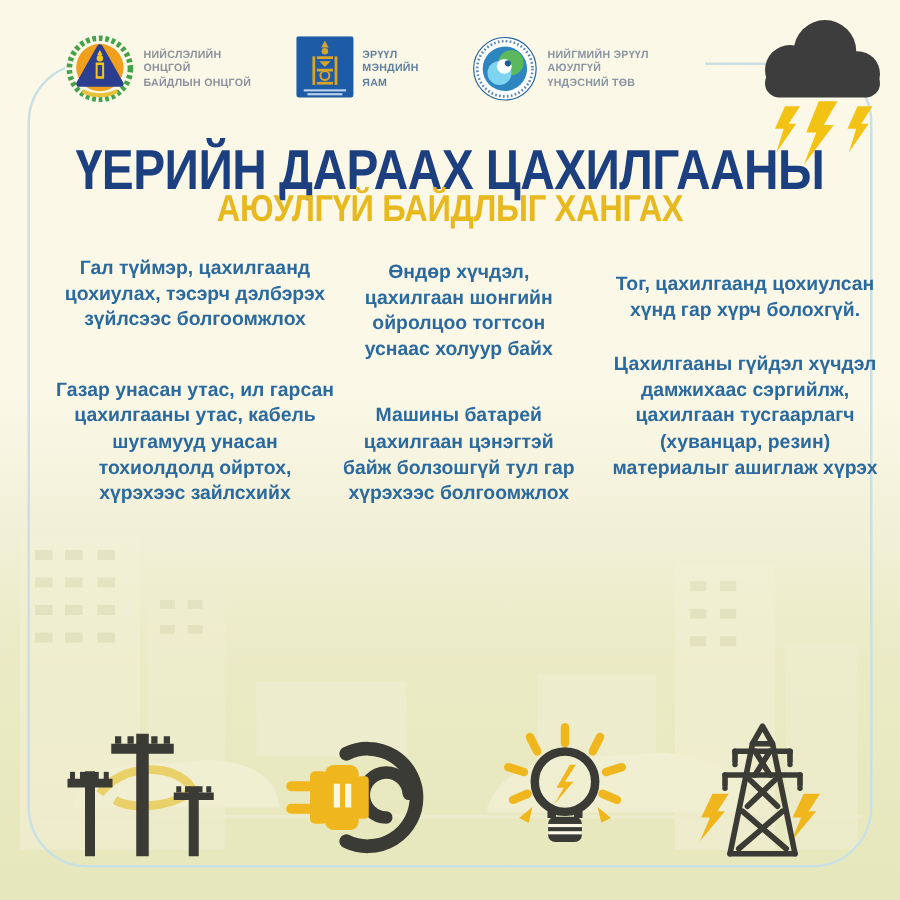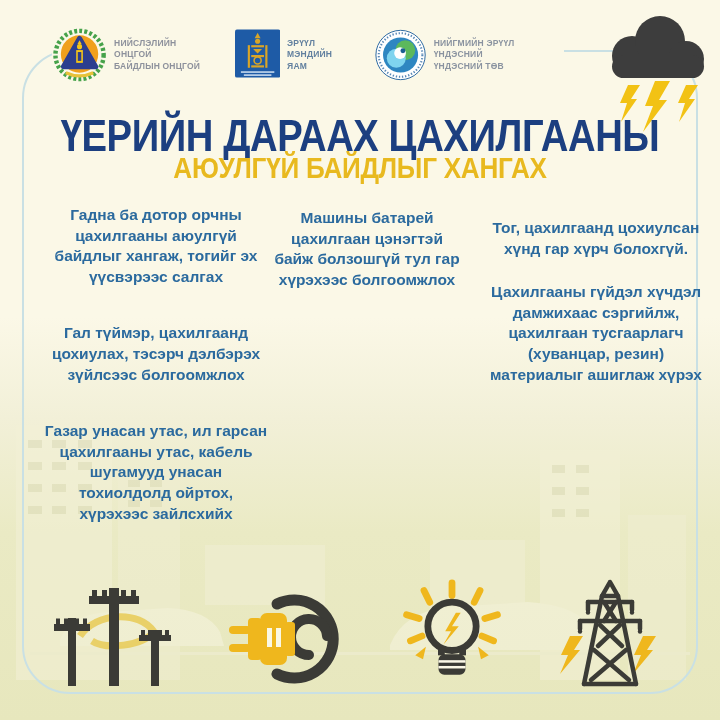--- a/index.html
+++ b/index.html
@@ -145,21 +145,21 @@
     <svg width="54" height="54" viewBox="0 0 56 56">
       <circle cx="28" cy="28" r="26" fill="#ffffff" stroke="#23629e" stroke-width="1"></circle>
       <circle cx="28" cy="28" r="23" fill="none" stroke="#23629e" stroke-width="2.2" stroke-dasharray="1.4 1.9" opacity=".75"></circle>
       <circle cx="28" cy="28" r="18.5" fill="#2e86c1"></circle>
       <circle cx="33" cy="23" r="10.5" fill="#5cb85c"></circle>
       <circle cx="23.5" cy="31.5" r="10" fill="#7fd4ef"></circle>
       <circle cx="27.5" cy="26" r="6.2" fill="#ffffff"></circle>
       <circle cx="30.5" cy="23.5" r="2.6" fill="#1a5e92"></circle>
     </svg>
     <div class="org-label">
-      <div>НИЙГМИЙН ЭРҮҮЛ ҮНДЭСНИЙ</div>
+      <div>НИЙГМИЙН ЭРҮҮЛ АЮУЛГҮЙ</div>
       <div>ҮНДЭСНИЙ ТӨВ</div>
     </div>
   </div>
 </div>
 
 <div class="cloud-wrap">
   <svg width="116" height="132" viewBox="0 0 116 132">
     <g fill="#3d3d3d">
       <circle cx="34" cy="48" r="20"></circle>
       <circle cx="62" cy="33" r="25"></circle>
@@ -171,25 +171,25 @@
       <polygon points="57,73 72,73 61,92 69,92 45,124 55,98 47,98"></polygon>
       <polygon points="88,77 100,77 91,91 97,91 81,114 87,95 80,95"></polygon>
     </g>
   </svg>
 </div>
 
 <div class="title1">ҮЕРИЙН ДАРААХ ЦАХИЛГААНЫ</div>
 <div class="title2">АЮУЛГҮЙ БАЙДЛЫГ ХАНГАХ</div>
 
 <div class="col col1">
-  <div class="tip">Гадна ба дотор орчны цахилгааны аюулгүй байдлыг хангаж, тогийг эх үүсвэрээс салгах</div>
   <div class="tip">Гал түймэр, цахилгаанд цохиулах, тэсэрч дэлбэрэх зүйлсээс болгоомжлох</div>
   <div class="tip">Газар унасан утас, ил гарсан цахилгааны утас, кабель шугамууд унасан тохиолдолд ойртох, хүрэхээс зайлсхийх</div>
 </div>
 <div class="col col2">
+  <div class="tip">Өндөр хүчдэл, цахилгаан шонгийн ойролцоо тогтсон уснаас холуур байх</div>
   <div class="tip">Машины батарей цахилгаан цэнэгтэй байж болзошгүй тул гар хүрэхээс болгоомжлох</div>
 </div>
 <div class="col col3">
   <div class="tip">Тог, цахилгаанд цохиулсан хүнд гар хүрч болохгүй.</div>
   <div class="tip">Цахилгааны гүйдэл хүчдэл дамжихаас сэргийлж, цахилгаан тусгаарлагч (хуванцар, резин) материалыг ашиглаж хүрэх</div>
 </div>
 
 <div class="icons-row">
 
   <div class="icon-box">

